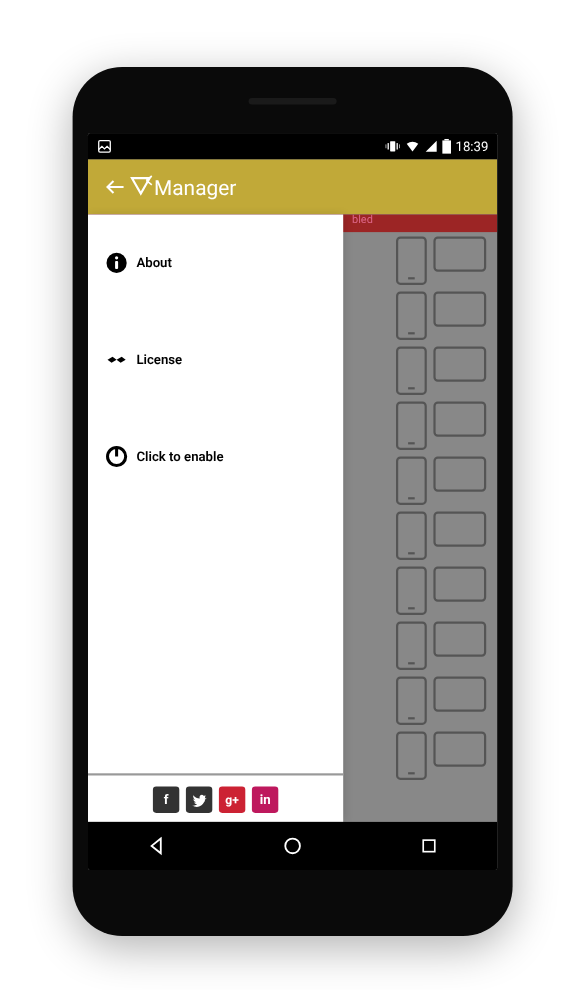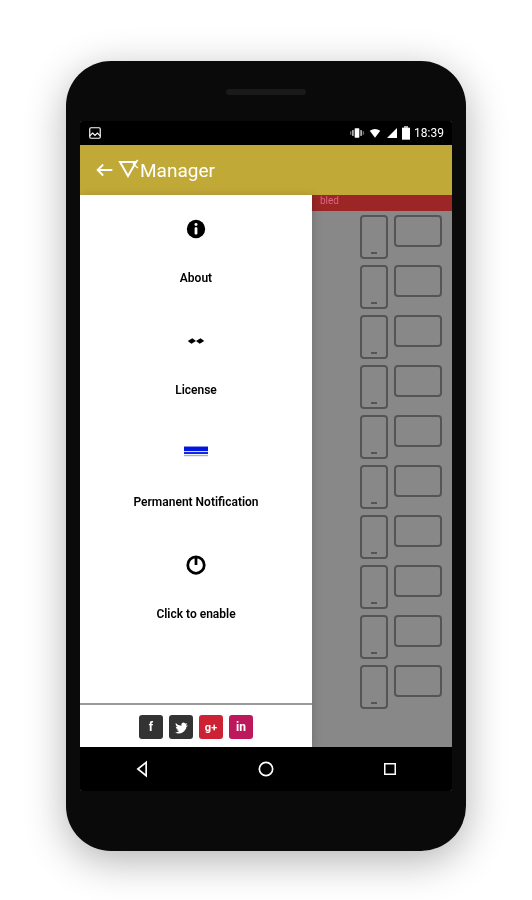--- a/index.html
+++ b/index.html
@@ -131,24 +131,23 @@
       height: 100%;
       background: #fff;
       display: flex;
       flex-direction: column;
       box-shadow: 2px 0 8px rgba(0,0,0,0.15);
     }
     .drawer-list { flex: 1; }
     .drawer-item {
       display: flex;
       align-items: center;
-      padding: 22px 14px;
-      gap: 30px;
+      padding: 32px 14px;
+      gap: 6px;
       cursor: pointer;
-      flex-direction: column;
     }
     .d-icon {
       width: 24px;
       height: 24px;
       display: flex;
       align-items: center;
       justify-content: center;
     }
     .d-label {
       font-size: 12px;
@@ -335,30 +334,20 @@
           <div class="drawer-item">
             <span class="d-icon">
               <svg width="24" height="22" viewBox="0 0 24 24" fill="#000">
                   <path d="M3 12 l5 -3 l4 3 l-5 3 Z"></path>
                   <path d="M12 12 l5 -3 l4 3 l-5 3 Z"></path>
                 </svg>
             </span>
             <span class="d-label">License</span>
           </div>
 
-          <div class="drawer-item">
-            <span class="d-icon">
-              <svg width="26" height="14" viewBox="0 0 26 14">
-                  <rect x="0" y="0" width="26" height="5" fill="#0015e0"></rect>
-                  <rect x="0" y="6" width="26" height="2" fill="#0015e0"></rect>
-                  <rect x="0" y="9" width="26" height="1.5" fill="#aac"></rect>
-                </svg>
-            </span>
-            <span class="d-label">Permanent Notification</span>
-          </div>
 
           <div class="drawer-item">
             <span class="d-icon">
               <svg width="22" height="22" viewBox="0 0 24 24" fill="none" stroke="#000" stroke-width="3">
                   <circle cx="12" cy="12" r="9"></circle>
                   <line x1="12" y1="3" x2="12" y2="12"></line>
                 </svg>
             </span>
             <span class="d-label">Click to enable</span>
           </div>

